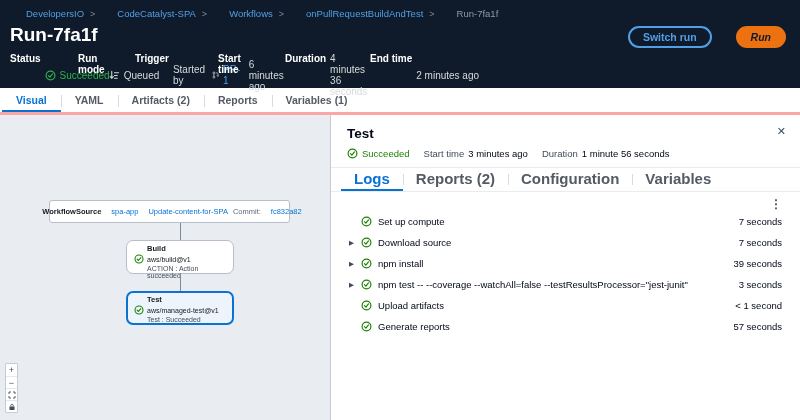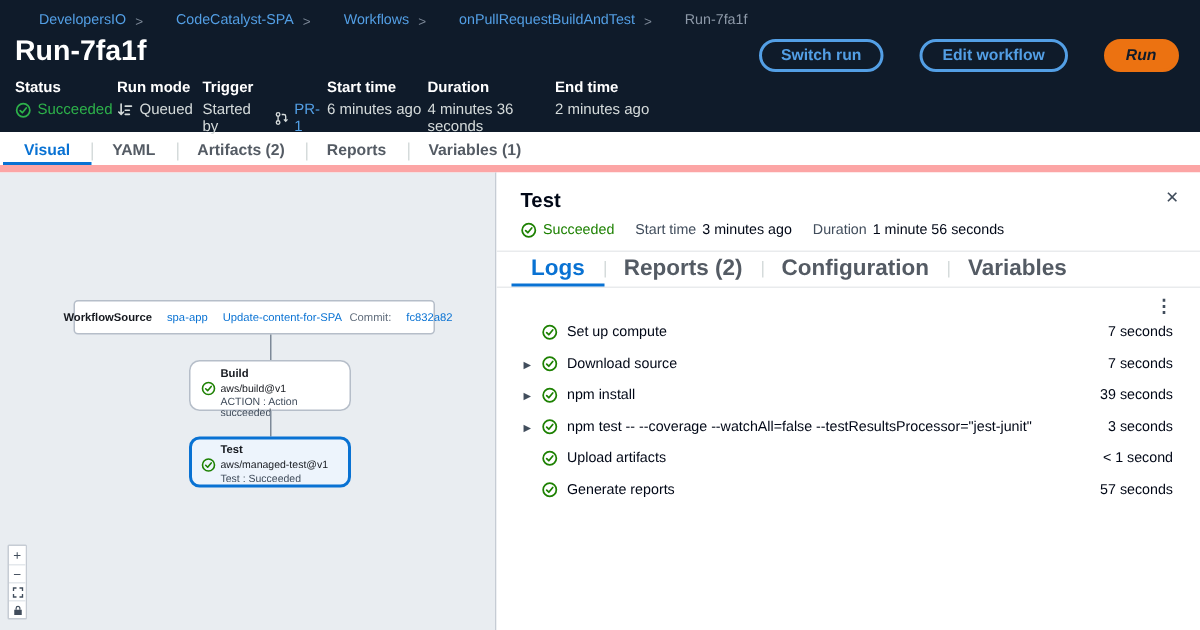--- a/index.html
+++ b/index.html
@@ -11,31 +11,31 @@
   .crumbs { position:absolute; top:8px; left:10px; display:flex; align-items:center; gap:6px; font-size:9.5px; }
   .crumb { color:#539fe5; text-decoration:none; cursor:pointer;padding-left:16px; }
   .crumb.current { color:#8d99a8; cursor:default; }
   .crumb-sep { color:#7d8998; font-size:9px; }
   .run-title { position:absolute; top:24px; left:10px; font-size:19px; font-weight:bold; color:#fff; }
   .actions { position:absolute; top:26px; right:14px; display:flex; gap:24px; }
   .btn { height:22px; padding:0 13px; border-radius:11px; border:2px solid #539fe5; background:transparent;
          color:#539fe5; font-size:10.5px; font-weight:bold; font-family:inherit; cursor:pointer; line-height:18px; }
   .btn.primary { background:#ec7211; border-color:#ec7211; color:#0f1b2a;font-style:italic; }
   .meta { position:absolute; top:53px; left:10px; display:flex; }
-  .meta-col { display:flex; flex-direction:column; gap:4px; }
+  .meta-col { display:flex; flex-direction:row; gap:4px; }
   .meta-col.c-status{width:68px}.meta-col.c-runmode{width:57px}.meta-col.c-trigger{width:83px}
   .meta-col.c-start{width:67px}.meta-col.c-duration{width:85px}
   .meta-label { font-size:10px; font-weight:bold; color:#fff; }
   .meta-value { font-size:10px; color:#d5dbdb; display:flex; align-items:center; gap:4px; }
   .ok-dark { color:#2db14a; }
   .link-dark { color:#539fe5; cursor:pointer; }
   .icon-svg { display:inline-block; vertical-align:middle; }
 
   
-  .main-tabs { display:flex; height:27px; background:#fff; border-bottom:5px solid #fca5a5; padding-left:2px; }
+  .main-tabs { display:flex; height:27px; background:#fff; border-bottom:3px solid #fca5a5; padding-left:2px; }
   .mtab { position:relative; padding:0 14px; line-height:25px; font-size:10.5px; font-weight:bold; color:#545b64; cursor:pointer; }
   .mtab:not(:first-child)::before { content:""; position:absolute; left:0; top:7px; width:1px; height:12px; background:#d5dbdb; }
   .mtab.active { color:#0972d3; border-bottom:2px solid #0972d3; }
 
   
   .content { display:flex; height:305px; }
   .canvas { position:relative; width:331px; background:#e9edf1; border-right:1px solid #c6ccd4; flex:none; }
 
   .ws-node { position:absolute; left:49px; top:85px; width:241px; height:23px; background:#fff;
              border:1px solid #b6bec9; border-radius:3px; display:flex; align-items:center; justify-content:center;
@@ -104,21 +104,20 @@
       <span class="crumb-sep">&gt;</span>
       <span class="crumb">onPullRequestBuildAndTest</span>
       <span class="crumb-sep">&gt;</span>
       <span class="crumb current">Run-7fa1f</span>
     </div>
 
     <h1 class="run-title">Run-7fa1f</h1>
 
     <div class="actions">
       <button class="btn">Switch run</button>
-      <button class="btn">Edit workflow</button>
       <button class="btn primary">Run</button>
     </div>
 
     <div class="meta">
       <div class="meta-col c-status">
         <span class="meta-label">Status</span>
         <span class="meta-value ok-dark">
           <svg class="icon-svg" width="11" height="11" viewBox="0 0 16 16">
               <use href="#check-circle"></use>
             </svg>

